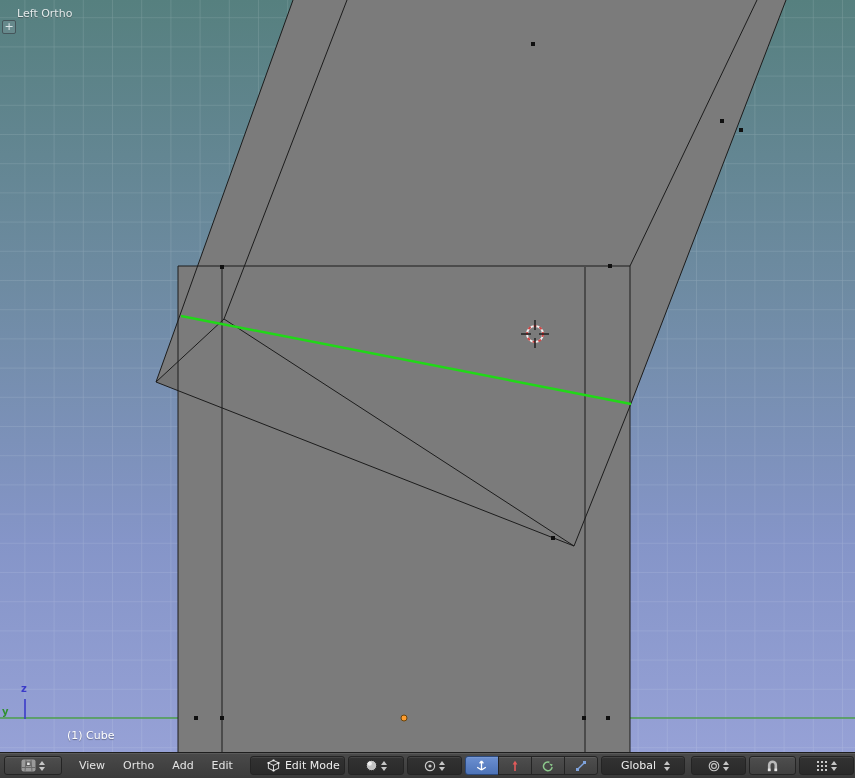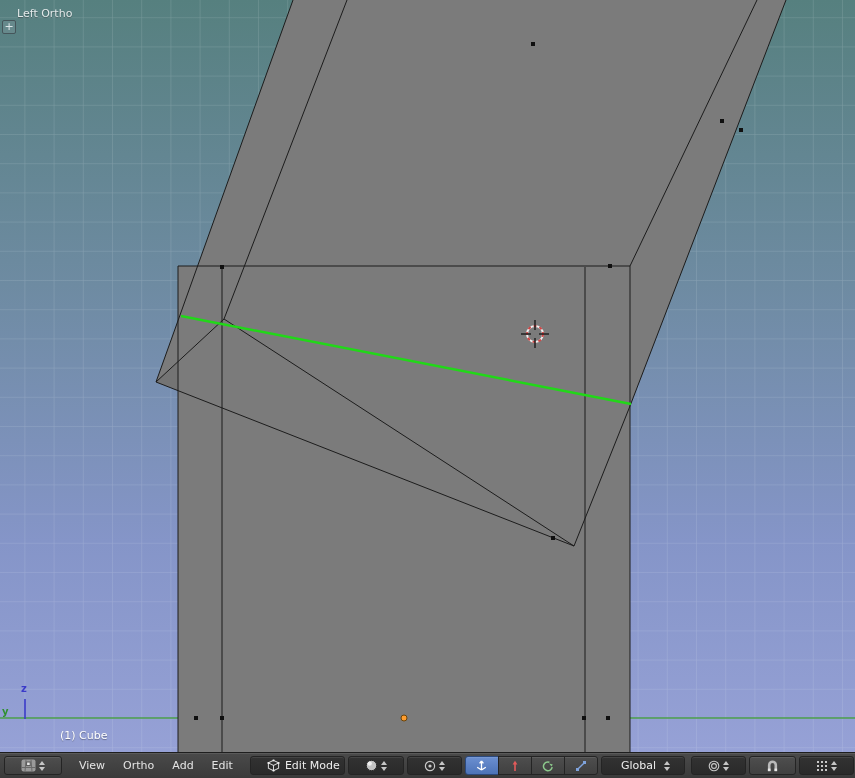--- a/index.html
+++ b/index.html
@@ -5,21 +5,21 @@
   *{margin:0;padding:0;box-sizing:border-box;user-select:none}
   html,body{width:855px;height:778px;overflow:hidden;background:#2b2b2b;
     font-family:"DejaVu Sans",sans-serif}
   #app{position:relative;width:855px;height:670px}
 
   
   #viewport{position:absolute;left:0;top:0;width:855px;height:752px;overflow:hidden}
   #scene{display:block}
   .ovl{position:absolute;font-size:11px;color:#e3e9ea;text-shadow:0 1px 1px rgba(0,0,0,.35);pointer-events:none}
   #view-label{left:17px;top:7px}
-  #object-label{left:60px;top:729px;color:#fff}
+  #object-label{left:67px;top:729px;color:#fff}
   #axis-z-label{left:21px;top:683px;color:#3a3ac9;font-size:10px;font-weight:bold;text-shadow:none}
   #axis-y-label{left:2px;top:706px;color:#2f8f2f;font-size:10px;font-weight:bold;text-shadow:none}
   #corner-plus{position:absolute;left:2px;top:20px;width:14px;height:14px;border:1px solid #45555a;
     background:rgba(125,150,155,.40);border-radius:2px;color:#dce6e8;font-size:11px;line-height:12px;
     text-align:center;cursor:pointer}
 
   
   #header{position:absolute;left:0;top:752px;width:855px;height:26px;display:flex;align-items:center;
     background:linear-gradient(#4a4a4a,#3a3a3a);border-top:1px solid #1e1e1e;
     box-shadow:inset 0 1px 0 #5a5a5a;padding:0 4px;gap:3px;color:#e2e2e2;font-size:11px;white-space:nowrap}

